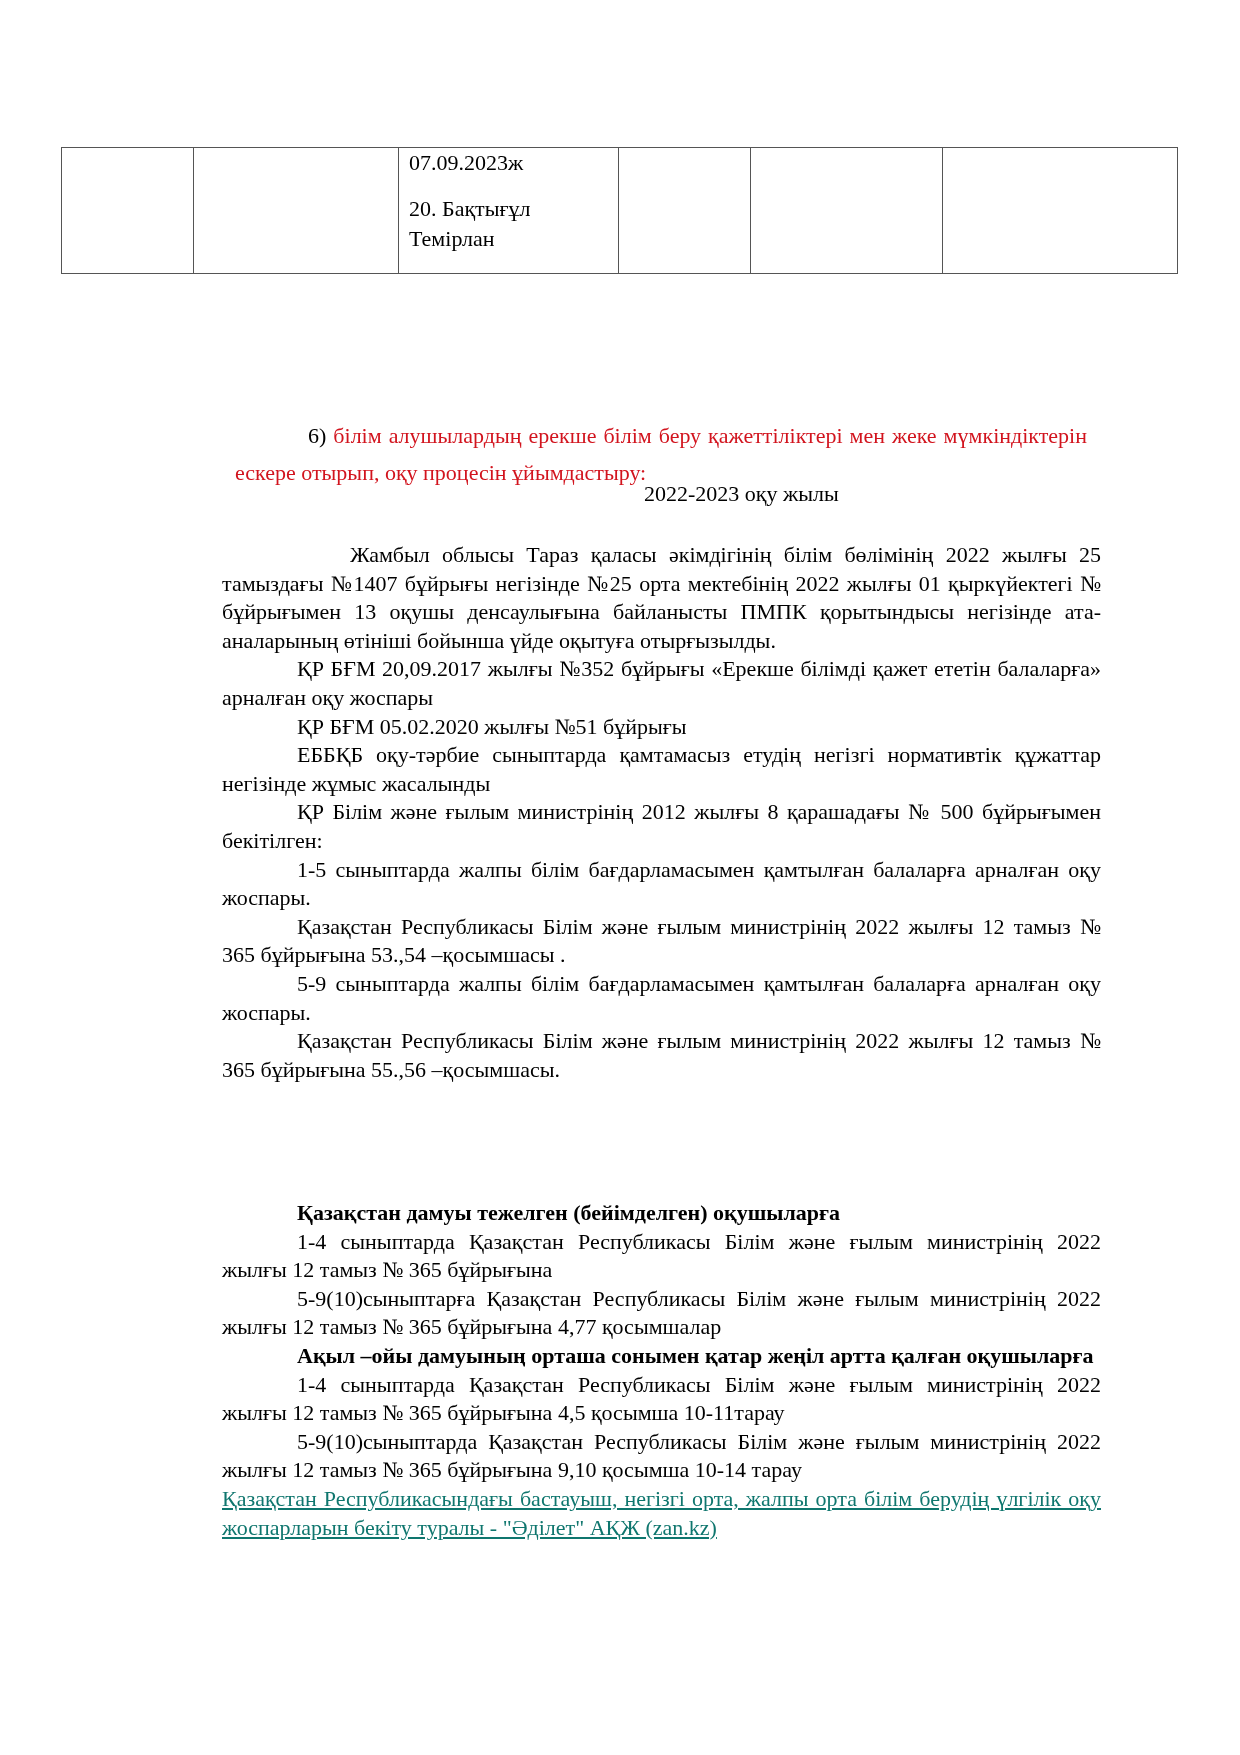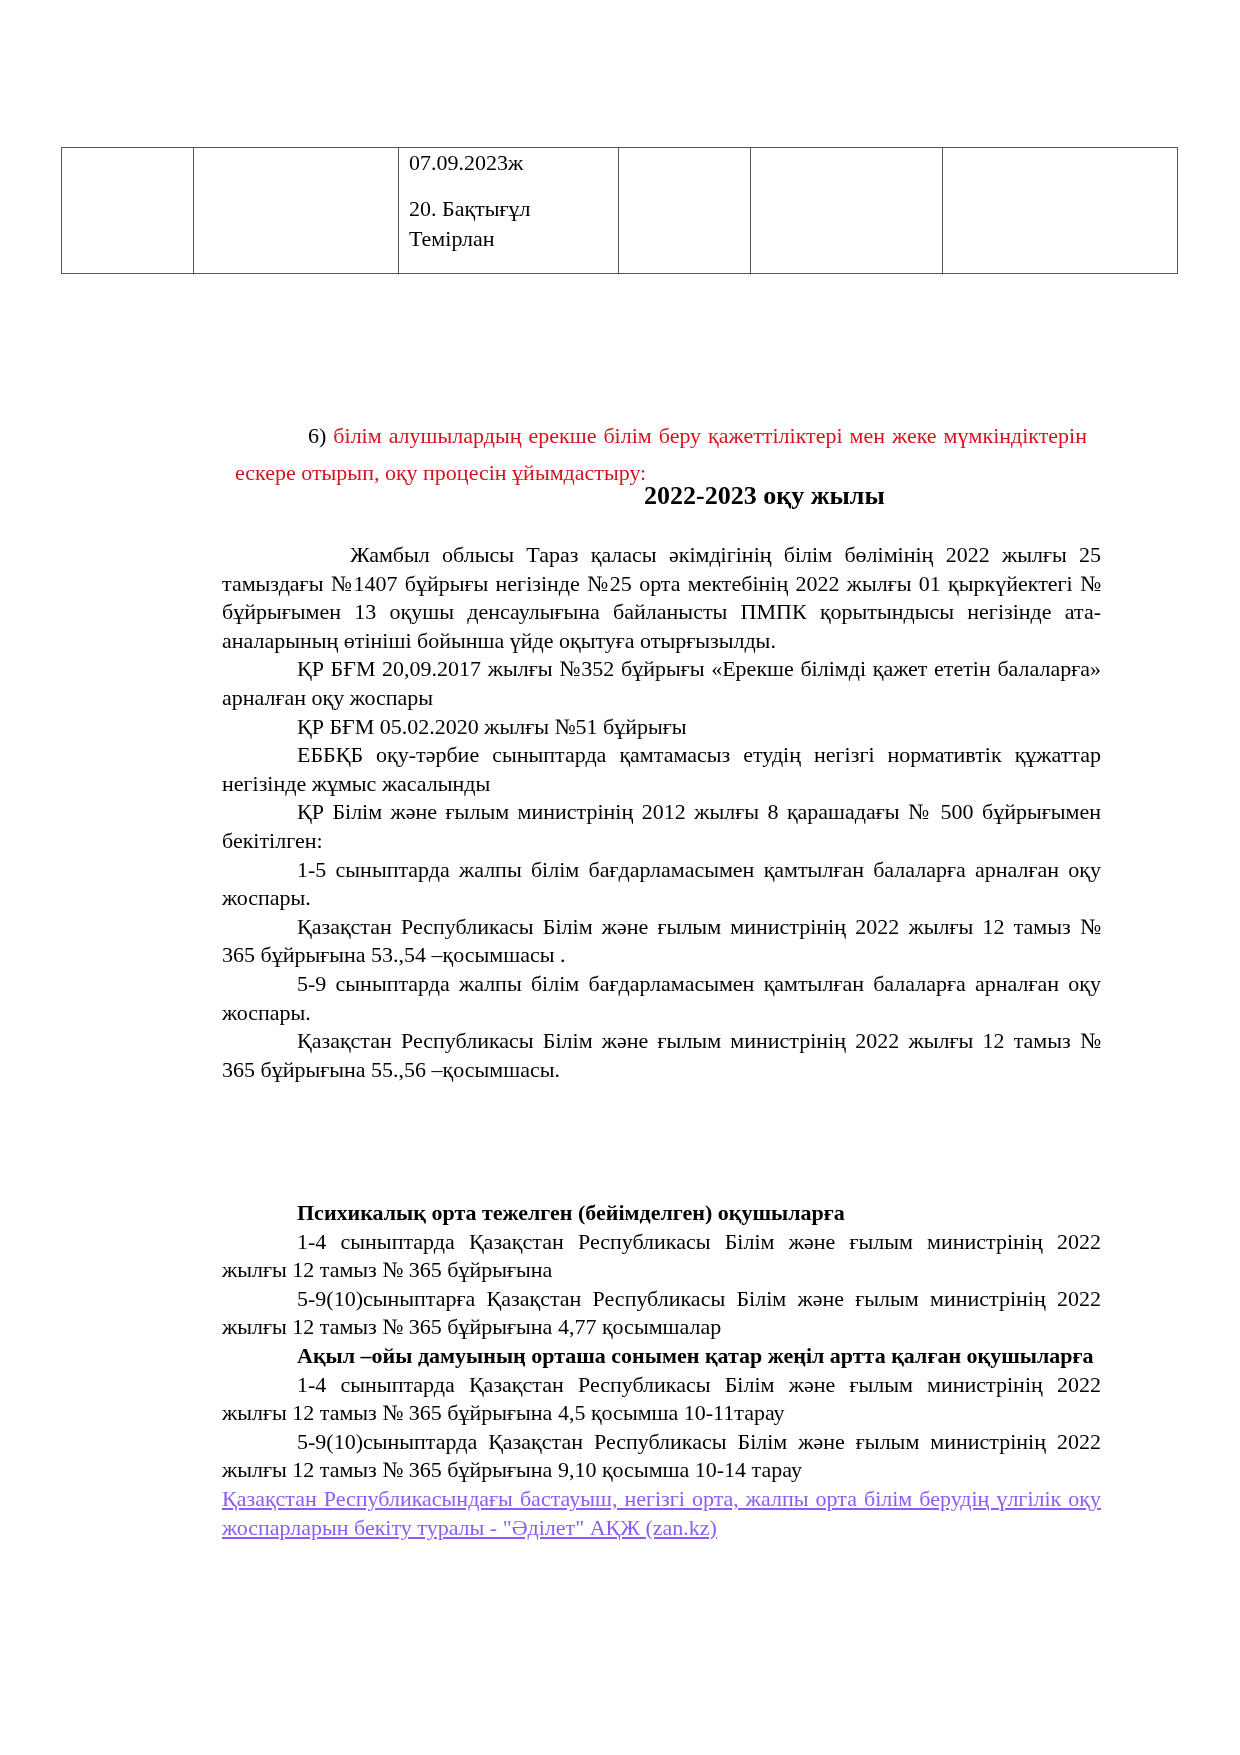--- a/index.html
+++ b/index.html
@@ -15,22 +15,22 @@
   .tbl td.c3 p { margin:0; }
   .tbl td.c3 .date { margin-top:0; }
   .tbl td.c3 .name { margin-top:16px; }
 
   .block { position:absolute; left:222px; width:879px; font-size:22px; line-height:28.6px; }
   .just { text-align:justify; text-align-last:left; }
   .para { margin:0; text-indent:75px; }
   .para.plain { text-indent:0; }
   .red { color:#d2141e; }
   .bold { font-weight:bold; }
-  .center-year { position:absolute; left:644px; top:481px; font-size:26px; font-weight:bold; }
-  .link { color:#8b5cf6; text-decoration:underline; cursor:pointer; }
+  .center-year { position:absolute; left:644px; top:481px; font-size:22px; font-weight:normal; }
+  .link { color:#0f766e; text-decoration:underline; cursor:pointer; }
 </style>
 </head>
 <body>
 
 <div class="page">
 
   <table class="tbl">
     <colgroup>
       <col style="width:132px">
         <col style="width:205px">
@@ -69,21 +69,21 @@
     <p class="para">ҚР БҒМ 05.02.2020 жылғы №51 бұйрығы</p>
     <p class="para">ЕББҚБ  оқу-тәрбие сыныптарда қамтамасыз етудің негізгі нормативтік құжаттар негізінде жұмыс жасалынды</p>
     <p class="para">ҚР Білім және ғылым министрінің 2012 жылғы 8 қарашадағы № 500 бұйрығымен  бекітілген:</p>
     <p class="para">1-5 сыныптарда жалпы білім   бағдарламасымен қамтылған балаларға арналған оқу жоспары.</p>
     <p class="para">Қазақстан Республикасы  Білім және ғылым министрінің 2022 жылғы 12 тамыз  № 365 бұйрығына 53.,54 –қосымшасы .</p>
     <p class="para">5-9 сыныптарда жалпы білім   бағдарламасымен қамтылған балаларға арналған оқу жоспары.</p>
     <p class="para"> Қазақстан Республикасы  Білім және ғылым министрінің 2022 жылғы 12 тамыз  № 365 бұйрығына 55.,56 –қосымшасы.</p>
   </div>
 
   <div class="block just" style="top:1199px;">
-    <p class="para bold">Психикалық орта тежелген (бейімделген) оқушыларға</p>
+    <p class="para bold">Қазақстан дамуы тежелген (бейімделген) оқушыларға</p>
     <p class="para">1-4 сыныптарда Қазақстан Республикасы  Білім және ғылым министрінің 2022 жылғы 12 тамыз  № 365 бұйрығына</p>
     <p class="para">5-9(10)сыныптарға    Қазақстан Республикасы   Білім және ғылым министрінің 2022 жылғы 12 тамыз  № 365 бұйрығына 4,77 қосымшалар</p>
   </div>
 
   <div class="block just" style="top:1342px;">
     <p class="para bold">Ақыл –ойы дамуының орташа сонымен қатар жеңіл артта қалған оқушыларға</p>
     <p class="para">1-4 сыныптарда Қазақстан Республикасы  Білім және ғылым министрінің 2022 жылғы 12 тамыз  № 365 бұйрығына 4,5 қосымша 10-11тарау</p>
     <p class="para">5-9(10)сыныптарда    Қазақстан Республикасы   Білім және ғылым министрінің 2022 жылғы 12 тамыз  № 365 бұйрығына 9,10 қосымша 10-14 тарау</p>
     <p class="para plain" style="text-indent:0;">
       <a class="link">Қазақстан Республикасындағы бастауыш, негізгі орта, жалпы орта білім берудің үлгілік оқу жоспарларын бекіту туралы - "Әділет" АҚЖ (zan.kz)</a>

